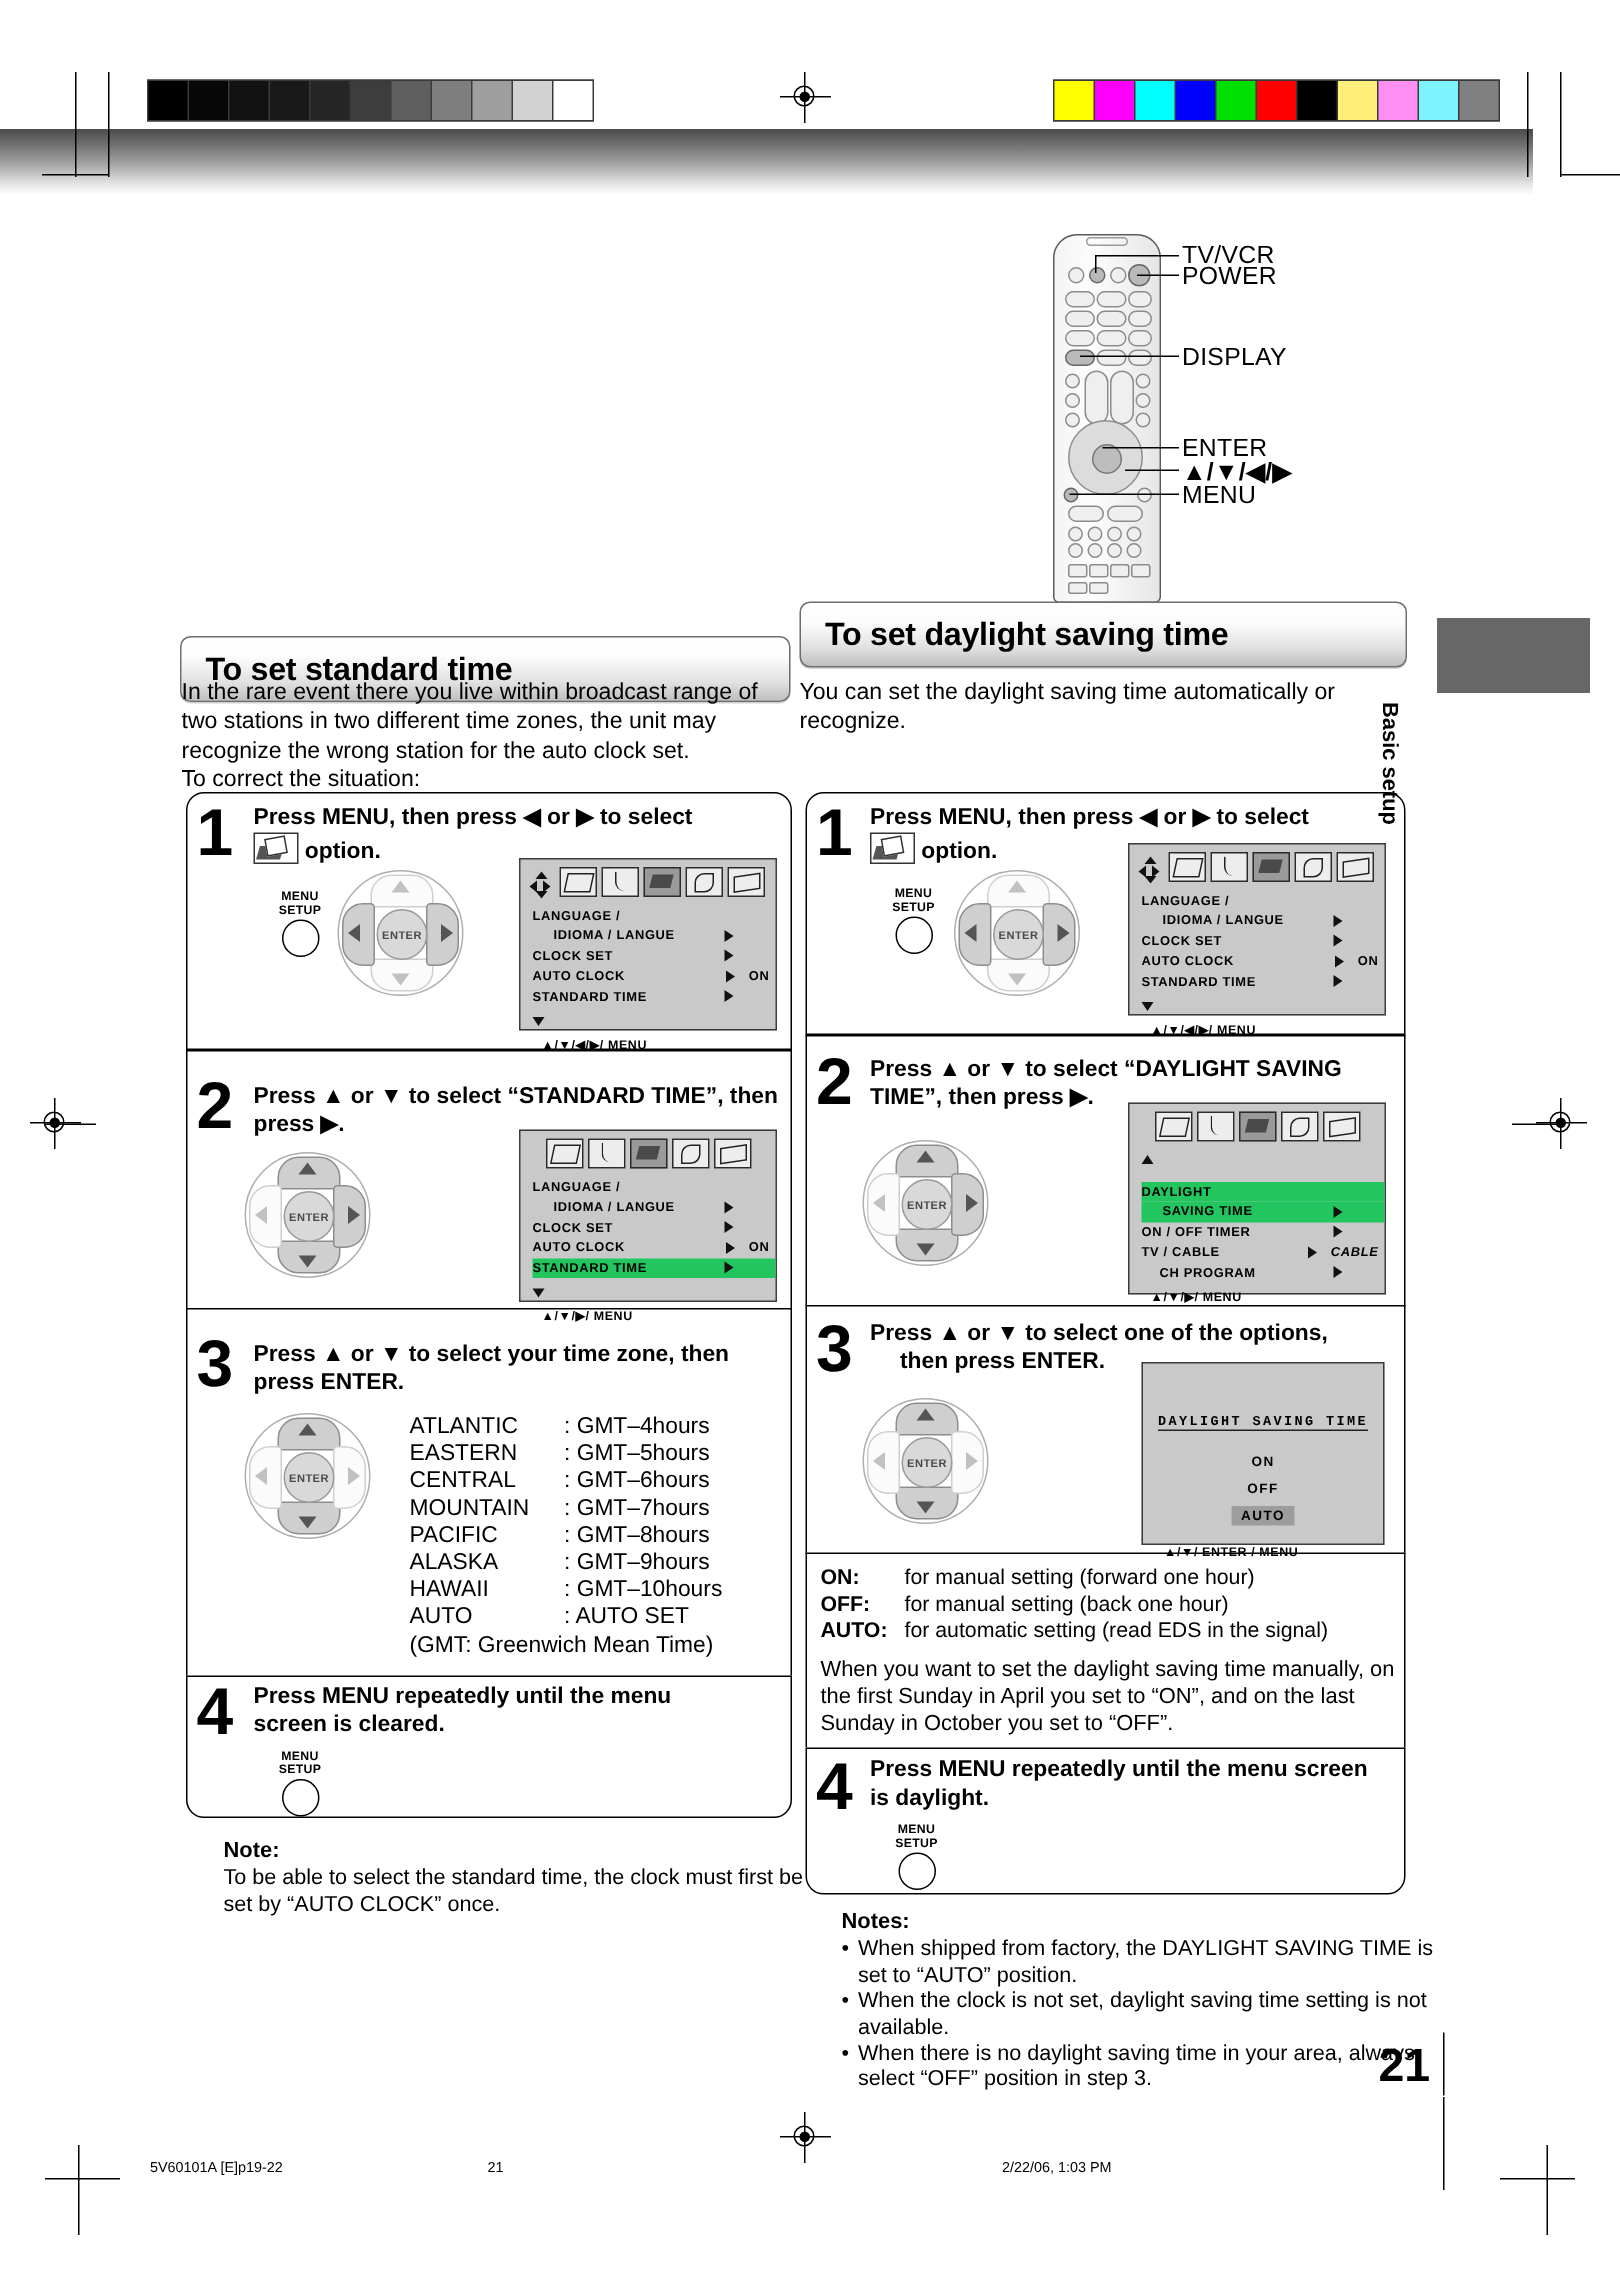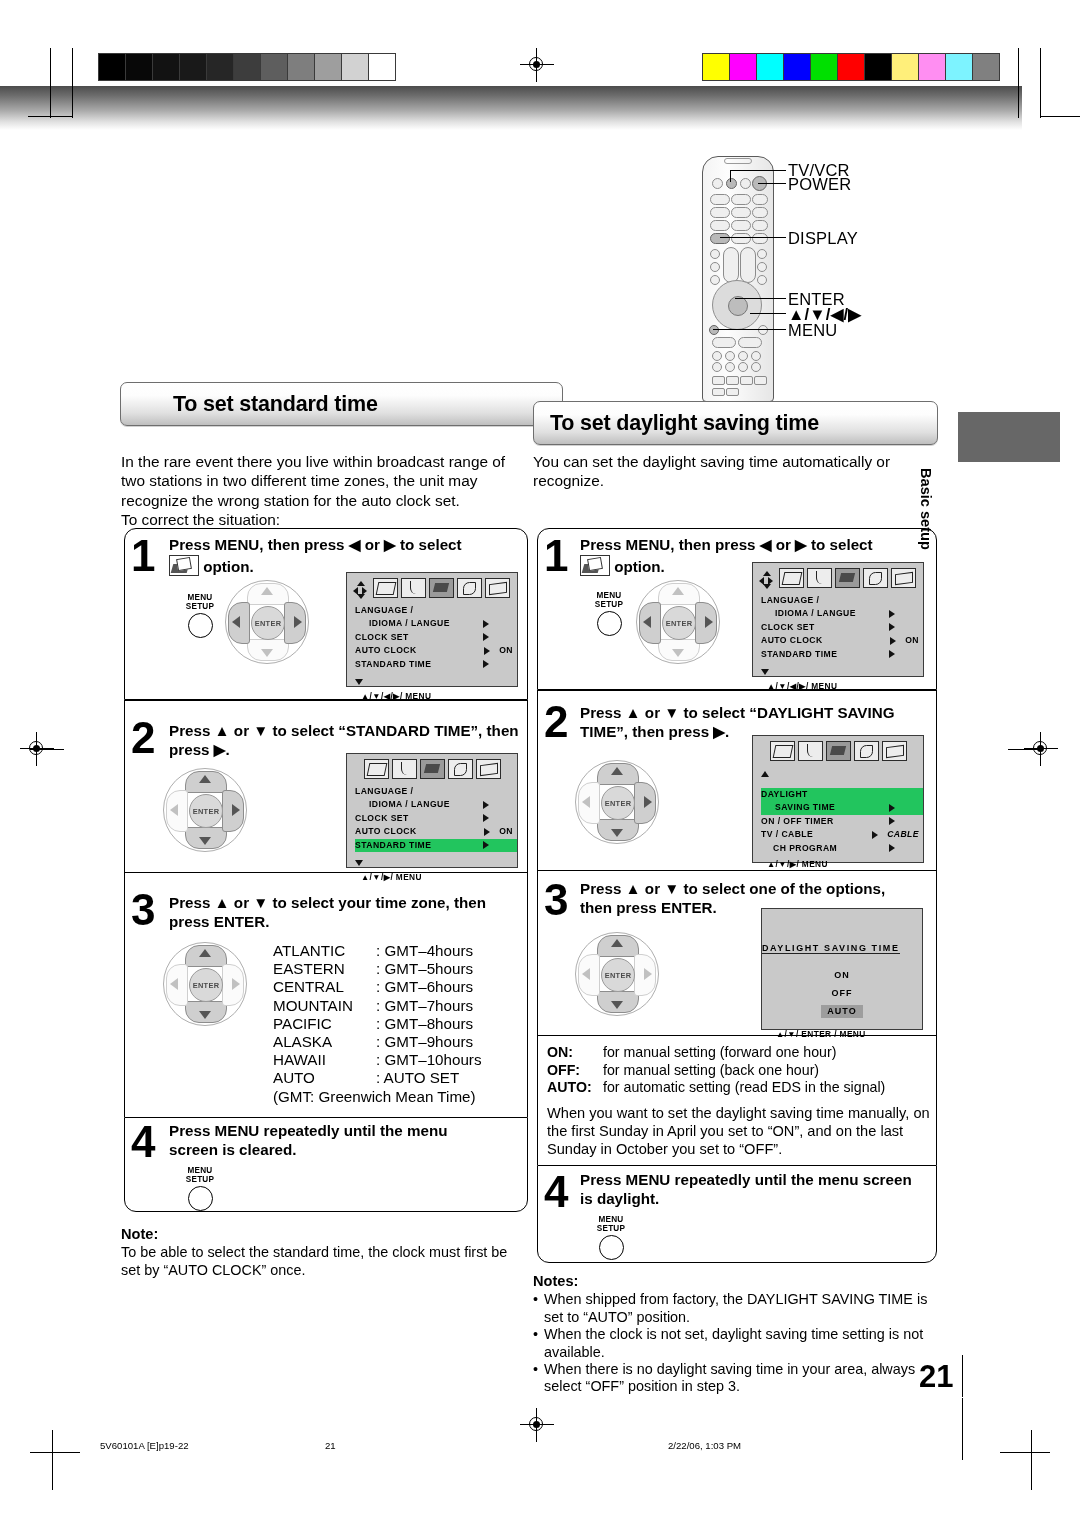--- a/index.html
+++ b/index.html
@@ -93,21 +93,21 @@
   
   .tzlist{position:absolute;font-size:15.2px;line-height:18.2px;}
   .tzrow{display:flex;}
   .tzrow .n{width:103px;}
   .tzgmt{margin-top:0;}
 
   .optdefs{position:absolute;font-size:14.2px;line-height:17.6px;}
   .optdefs .row{display:flex;}
   .optdefs .k{width:56px;font-weight:bold;}
   .para{position:absolute;font-size:14.6px;line-height:17.8px;}
-  .noteblk{position:absolute;font-size:14.4px;line-height:17.4px;}
+  .noteblk{position:absolute;font-size:14.4px;line-height:17.4px;margin-left:28px;}
   .noteblk b{font-size:14.6px;}
   .bullet{display:flex;}
   .bullet .dot{width:11px;flex:0 0 11px;}
   .pagenum{position:absolute;font-size:31px;font-weight:bold;}
   .sidetab{position:absolute;background:#676767;}
   .sidelabel{position:absolute;font-size:14.6px;font-weight:bold;writing-mode:vertical-rl;}
   .foot{position:absolute;font-size:9.6px;}
   .vline{position:absolute;background:#000;width:1.3px;}
   .optionicon{display:inline-block;width:28px;height:19px;border:1.3px solid #333;background:#fff;position:relative;vertical-align:-4px;overflow:hidden;}
   .optionicon .sh{position:absolute;left:2px;bottom:2px;width:16px;height:9px;background:#555;transform:skewX(-16deg);}
@@ -252,21 +252,21 @@
     <div class="rlabel" style="left:98px;top:25px;">POWER</div>
     <div class="rlabel" style="left:98px;top:79px;">DISPLAY</div>
     <div class="rlabel" style="left:98px;top:140px;">ENTER</div>
     <div class="rlabel" style="left:98px;top:155px;font-weight:bold;">▲/▼/◀/▶</div>
     <div class="rlabel" style="left:98px;top:171px;">MENU</div>
   </div>
 
   <div class="sidetab" style="left:958px;top:412px;width:102px;height:50px;"></div>
   <div class="sidelabel" style="left:918px;top:468px;">Basic setup</div>
 
-  <div class="headbar" style="left:120px;top:382px;width:405px;padding-left:36px;">
+  <div class="headbar" style="left:120px;top:424px;width:405px;">
     <span>To set standard time</span>
   </div>
   <div class="intro" style="left:121px;top:452px;width:410px;white-space:pre-line;">In the rare event there you live within broadcast range of two stations in two different time zones, the unit may recognize the wrong station for the auto clock set.
 To correct the situation:</div>
 
   <div class="stepbox r-topbot" style="left:124px;top:528px;width:404px;height:172px;"></div>
   <div class="stepno" style="left:131px;top:534px;">1</div>
   <div class="steptxt" style="left:169px;top:535px;width:350px;">Press MENU, then press ◀ or ▶ to select</div>
   <div class="steptxt" style="left:169px;top:555px;">
     <span class="optionicon"><i class="sh"></i><i class="fr"></i></span>
@@ -601,35 +601,35 @@
           <span class="lbl" style="margin-left: 12px;">CH PROGRAM</span>
           <span class="tri" style="margin-left: auto; margin-right: 28px;"></span>
         </div>
       </div>
       <div class="osd-foot" style="margin-top: 4px;">▲/▼/▶/ MENU</div>
     </div>
 
   <div class="stepbox r-mid" style="left:537px;top:870px;width:400px;height:165px;"></div>
   <div class="stepno" style="left:544px;top:878px;">3</div>
   <div class="steptxt" style="left:580px;top:879px;width:350px;">Press ▲ or ▼ to select one of the options,</div>
-  <div class="steptxt" style="left:580px;top:898px;">then press ENTER.</div>
+  <div class="steptxt" style="left:600px;top:898px;">then press ENTER.</div>
   <div class="ctrl" style="left:575px;top:932px;">
     <div class="ring"></div>
     <div class="pad pu"></div>
     <div class="pad pd"></div>
     <div class="pad pl off"></div>
     <div class="pad pr off"></div>
     <div class="ar arU"></div>
     <div class="ar arD"></div>
     <div class="ar arL dim"></div>
     <div class="ar arR dim"></div>
     <div class="cen">ENTER</div>
   </div>
   <div class="osd" style="left:761px;top:908px;width:162px;height:122px;">
-    <div style="padding:28px 0 0 0;text-align:left;">
+    <div style="padding:28px 0 0 0;text-align:center;font-family:Liberation Mono, monospace;">
       <span class="osd-title">DAYLIGHT  SAVING  TIME</span>
     </div>
     <div id="R-osd3-opts" style="margin-top:9px;text-align:center;">
         <div style="text-align: center;"><div style="font-size: 9px; font-weight: bold; letter-spacing: 1px; line-height: 13px; display: inline-block; padding: 0px 6px;">ON</div></div>
         <div style="text-align: center;"><div style="font-size: 9px; font-weight: bold; letter-spacing: 1px; line-height: 13px; display: inline-block; padding: 0px 6px;">OFF</div></div>
         <div style="text-align: center;"><div style="font-size: 9px; font-weight: bold; letter-spacing: 1px; line-height: 13px; display: inline-block; padding: 0px 6px; background: rgb(157, 157, 157);">AUTO</div></div>
       </div>
     <div class="osd-foot" style="margin-top:11px;">▲/▼/ ENTER / MENU</div>
   </div>
 

